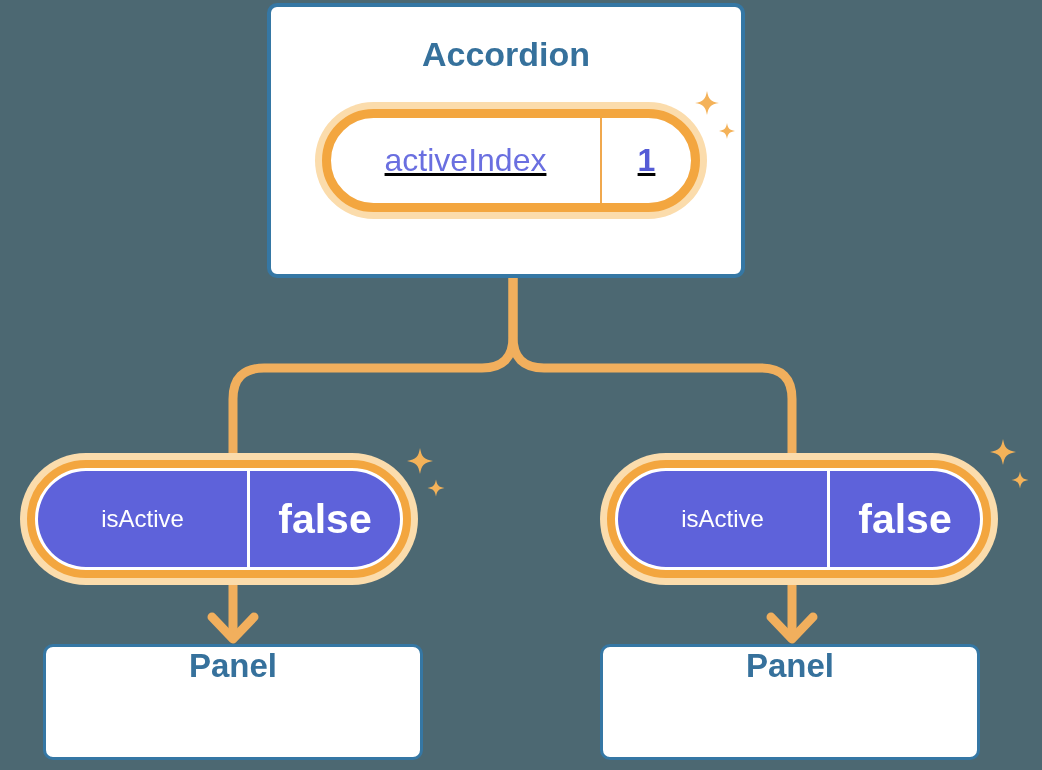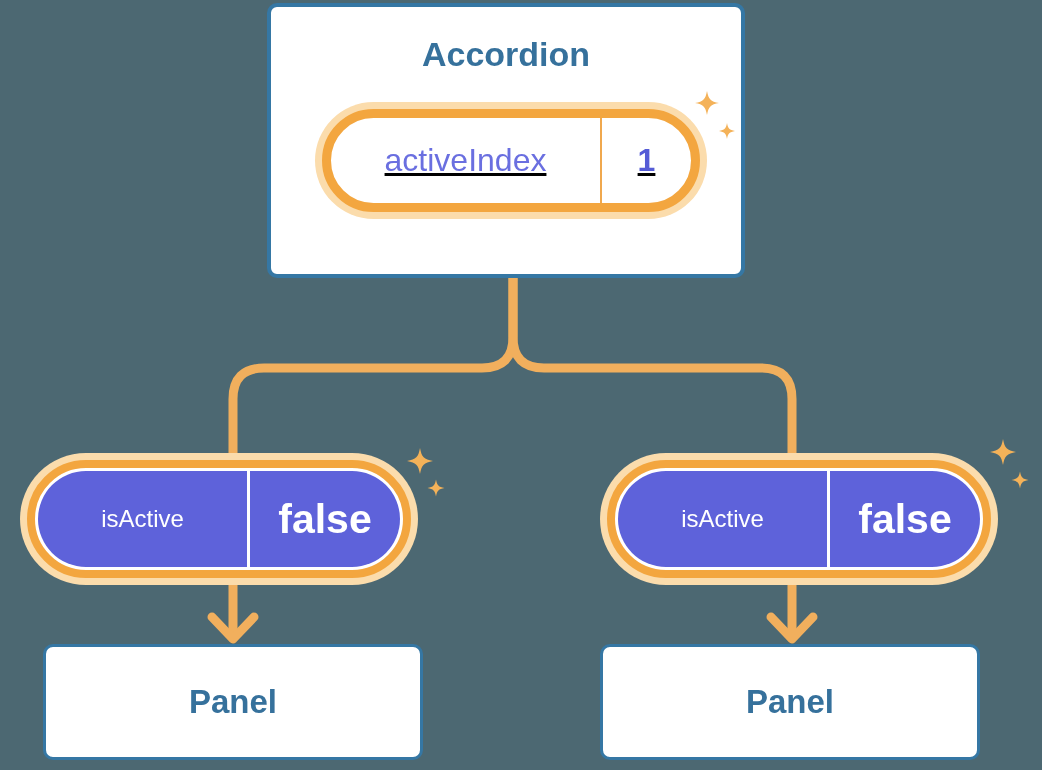--- a/index.html
+++ b/index.html
@@ -45,21 +45,21 @@
     border-radius:999px;display:flex;align-items:stretch;overflow:hidden;}
   .sp-name{flex:1;display:flex;align-items:center;justify-content:center;
     font-size:24px;color:var(--white);}
   .sp-divider{width:3px;background:var(--white);}
   .sp-value{width:150px;display:flex;align-items:center;justify-content:center;
     font-size:41px;font-weight:700;color:var(--white);}
 
   
   .panel-card{position:absolute;top:644px;width:380px;height:116px;background:var(--white);
     border:3px solid var(--card-border);border-radius:10px;z-index:2;
-    display:flex;align-items:center;justify-content:center;}
+    display:flex;align-items:flex-start;justify-content:center;}
   .panel-left{left:43px;}
   .panel-right{left:600px;}
   .panel-label{font-size:33px;font-weight:600;color:var(--card-text);}
 </style>
 </head>
 <body>
 
 <div class="canvas">
 
   <svg class="lines" viewBox="0 0 1042 770">

